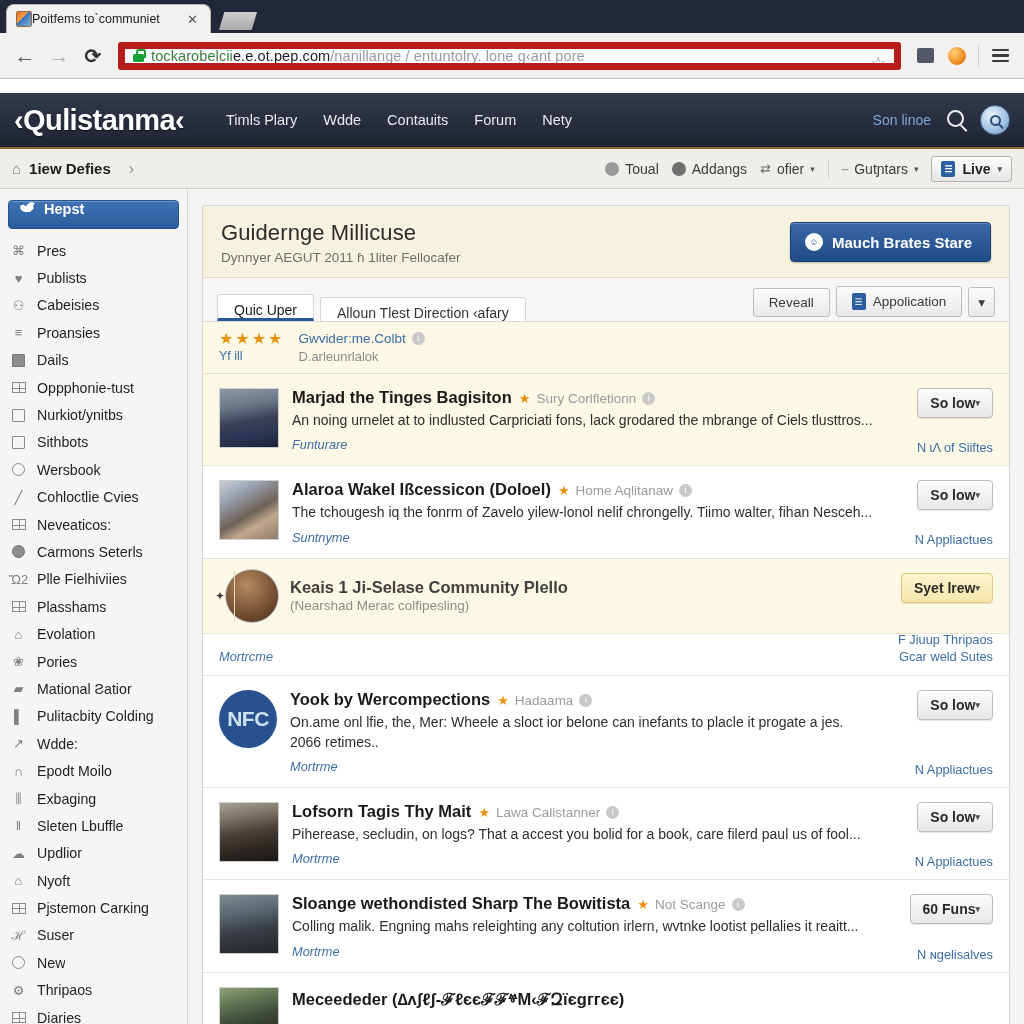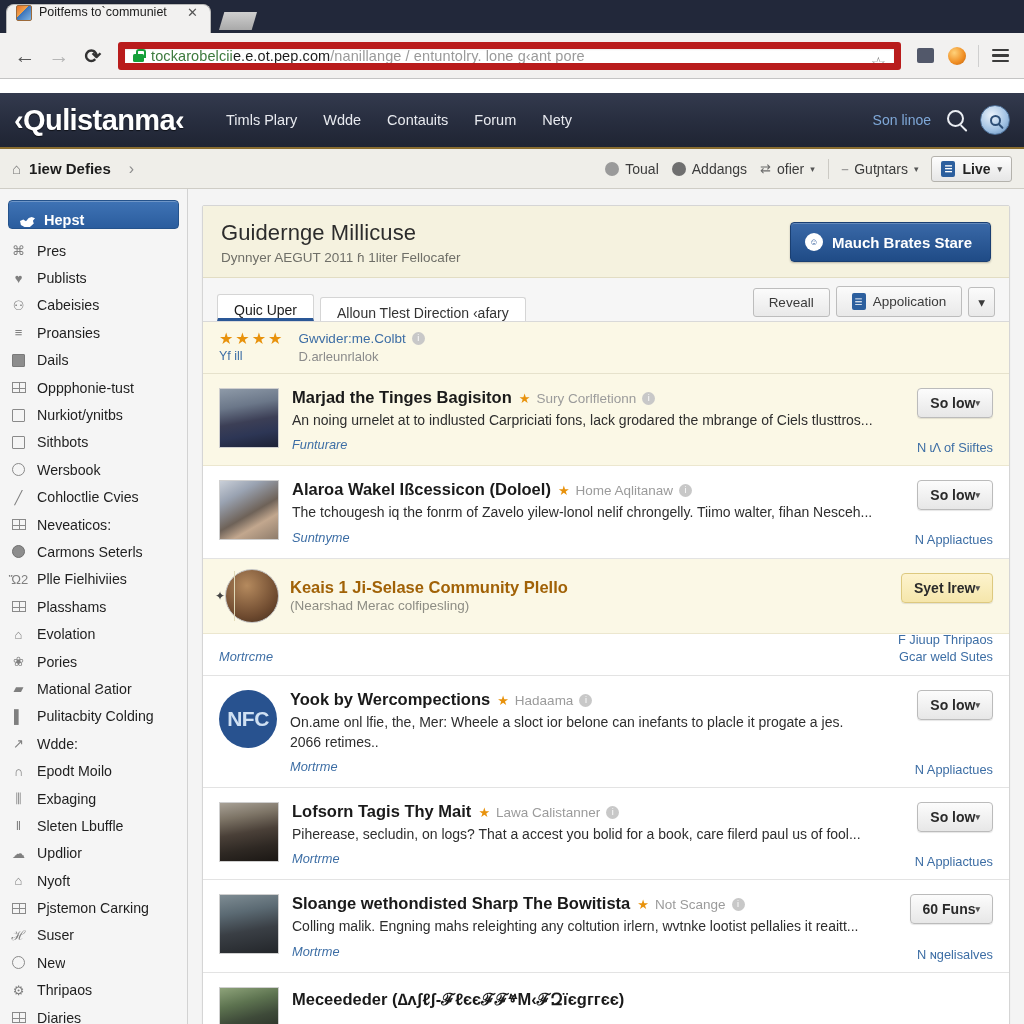--- a/index.html
+++ b/index.html
@@ -14,21 +14,21 @@
   
   .browser { width:1024px; height:1024px; position:relative; }
 
   .tabstrip {
     height:33px; background:#22283a;
     display:flex; align-items:flex-end; padding-left:6px;
     position:relative;
   }
   .tab {
     height:29px; background:#f2f1f0; border-radius:8px 8px 0 0;
-    display:flex; align-items:flex-start; gap:7px;
+    display:flex; align-items:center; 
     padding:0 10px 0 9px; min-width:205px;
     border:1px solid #b9b9b9; border-bottom:none;
     box-shadow:0 -1px 1px rgba(0,0,0,.10);
   }
   .tab-favicon {
     width:16px; height:16px; border-radius:2px; flex:none;
     background:linear-gradient(135deg,#e9702a 0%,#f0a14a 40%,#3a72b8 41%,#7fb4e3 100%);
     border:1px solid #9c6a3a;
   }
   .tab-title {
@@ -147,21 +147,21 @@
 
   
   .sidebar {
     width:188px; flex:none; background:#f5f5f5;
     border-right:1px solid #d2d2d2; padding:8px 0 0 0; overflow:hidden;
   }
   .side-primary {
     margin:3px 8px 8px 8px; height:29px; border-radius:4px;
     background:linear-gradient(180deg,#3f73b5,#2b5d9e);
     border:1px solid #25538c;
-    display:flex; align-items:flex-end; gap:9px; padding:0 11px;
+    display:flex; align-items:flex-start; gap:9px; padding:0 11px;
     color:#fff; font-weight:bold; font-size:14.5px;
     box-shadow:inset 0 1px 0 rgba(255,255,255,.25);
   }
   .bird {
     width:15px; height:12px; background:#fff; flex:none;
     clip-path: polygon(0 42%,22% 30%,40% 44%,58% 16%,78% 8%,100% 18%,86% 40%,92% 62%,66% 92%,30% 92%,6% 74%);
   }
   .side-item {
     display:flex; align-items:center; gap:10px;
     padding:3px 10px; height:27.4px; font-size:14.2px; color:#1f1f1f;
@@ -282,21 +282,21 @@
     border-color:#ddc97f;
   }
   .row-foot {
     position:absolute; right:16px; bottom:9px;
     font-size:12.8px; color:#3d6ea5; text-align:right; line-height:1.35;
   }
 
   .row.compact { padding:10px 16px 10px 22px; align-items:center; gap:11px; }
   .pin-ic { position:absolute; left:12px; top:50%; transform:translateY(-50%); color:#444; font-size:12px; }
   .vdiv { position:absolute; left:31px; top:12px; bottom:12px; width:1px; background:#e0d9b8; }
-  .compact-title { font-size:16.5px; font-weight:bold; color:#a16207; }
+  .compact-title { font-size:16.5px; font-weight:bold; color:#404040; }
   .compact-sub { font-size:13.5px; color:#8d8d84; margin-top:1px; }
 
   .row-last { padding-bottom:6px; overflow:hidden; }
   .row-last .row-title { font-size:16.5px; }
 
   .bottom-bar {
     position:absolute; left:0; right:0; bottom:0; height:10px;
     background:linear-gradient(180deg,#3a4560,#20273a);
   }
 </style>

